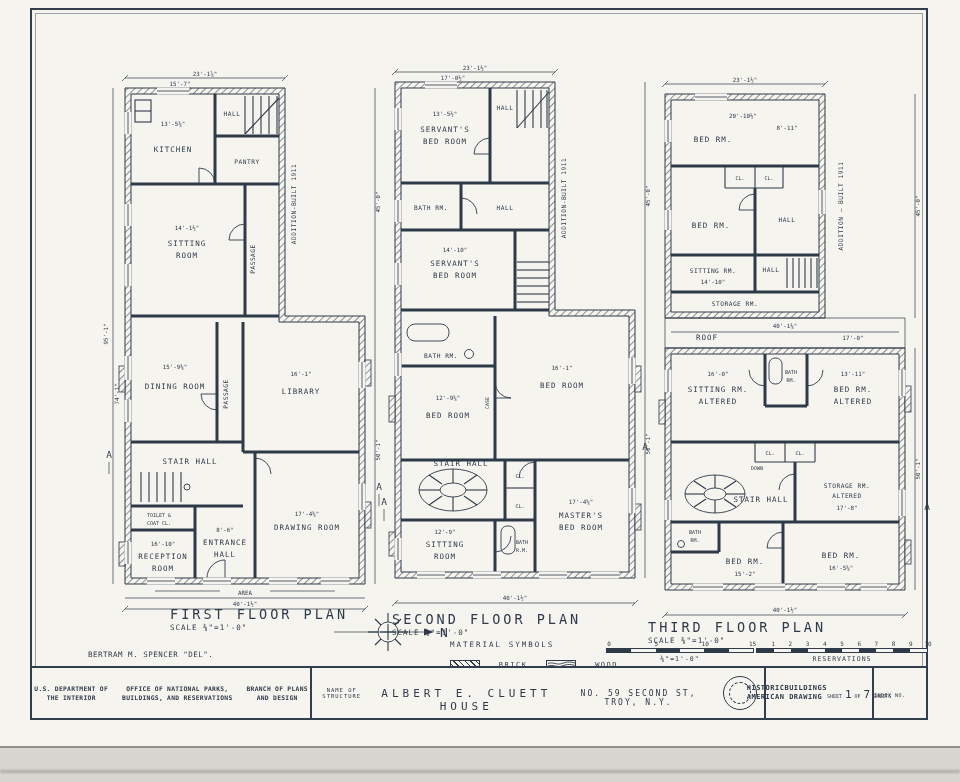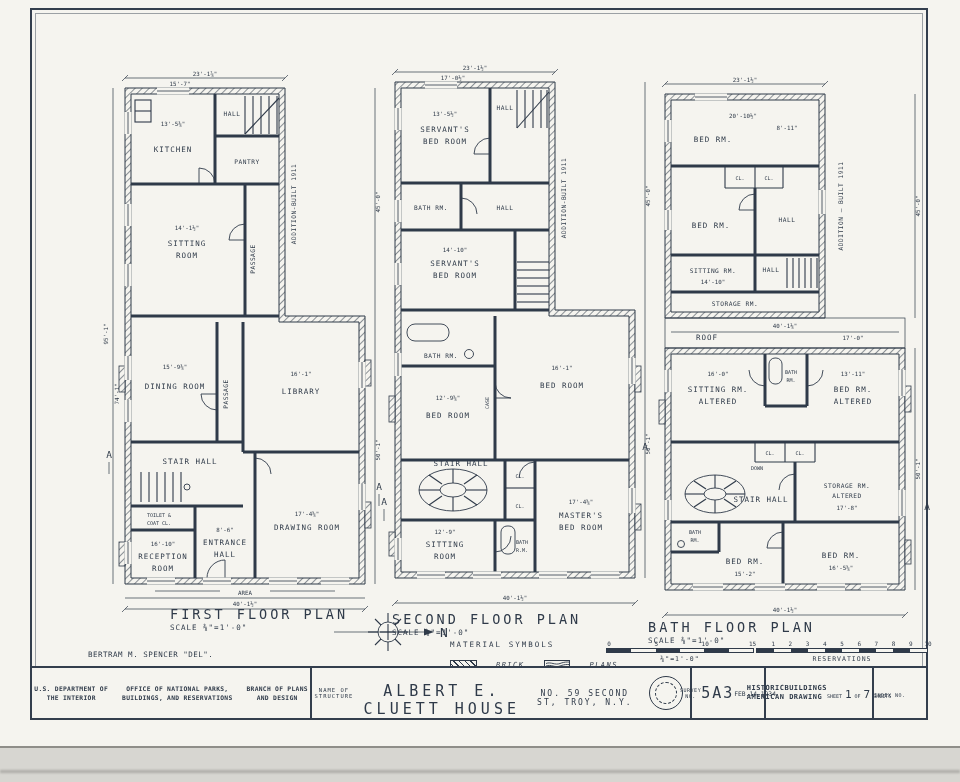--- a/index.html
+++ b/index.html
@@ -27,21 +27,21 @@
   .win-w{ stroke:var(--paper); stroke-width:7; }
   .win-l{ stroke:var(--ink); stroke-width:.8; }
   .fp{ stroke:var(--ink); stroke-width:.8; }
 
   .plan-title{ position:absolute; }
   .pt1{ font-size:13.5px; letter-spacing:3px; }
   .pt2{ font-size:7.5px; letter-spacing:1px; margin-top:1px; }
 
   .legend{ position:absolute; left:450px; top:640px; width:168px; text-align:left; }
   .legend-h{ font-size:7.5px; letter-spacing:2px; }
-  .legend-row{ display:flex; align-items:center; justify-content:center; gap:19px; margin-top:11px;font-style:italic; }
+  .legend-row{ display:flex; align-items:center; justify-content:center; gap:19px; margin-top:11px; }
   .legend-row .lbl{ font-size:7px; letter-spacing:1.5px; }
   .swatch{ width:30px; height:10px; border:1px solid var(--ink); }
   .swatch.brick{ background:repeating-linear-gradient(45deg, var(--paper) 0 3px, var(--ink) 3px 4px); }
 
   .scalebar{ position:absolute; text-align:center; }
   .sb-nums{ position:relative; height:8px; font-size:6px; }
   .sb-nums span{ position:absolute; transform:translateX(-50%); }
   .sb-bar{ display:flex; height:5px; border:1px solid var(--ink); }
   .sb-bar div{ flex:1; }
   .sb-bar .b{ background:var(--ink); }
@@ -50,21 +50,21 @@
 
   .delineator{ position:absolute; left:88px; top:650px; font-size:7.5px; letter-spacing:.5px; }
 
   .titleblock{ position:absolute; left:30px; top:666px; width:898px; height:54px;
                border:2px solid #333e4d; display:flex; background:var(--paper); }
   .tb-cell{ border-left:2px solid #333e4d; display:flex; flex-direction:row; align-items:center; justify-content:center; text-align:center; }
   .tb-cell:first-child{ border-left:none; }
   .tb-dept{ width:278px; font-size:6.3px; line-height:1.5; font-weight:bold; letter-spacing:.3px; }
   .tb-name{ flex:1; }
   .tb-name .nl{ font-size:5.5px; letter-spacing:1px; }
-  .tb-name .nm{ font-size:15px; letter-spacing:4px; margin-top:14px; }
+  .tb-name .nm{ font-size:11px; letter-spacing:4px; margin-top:14px; }
   .tb-name .ad{ font-size:8px; letter-spacing:2px; margin-top:9px; }
   .tb-seal{ width:48px; border-left:none; }
   .seal{ width:34px; height:34px; border:1.5px solid var(--ink); border-radius:50%;
          display:flex; align-items:center; justify-content:center; }
   .seal-inner{ width:22px; height:22px; border:1px dashed var(--ink); border-radius:50%; }
   .tb-survey{ width:74px; }
   .tb-survey .sl{ font-size:5px; letter-spacing:.5px; }
   .tb-survey .sn{ font-size:15px; letter-spacing:2px; }
   .tb-survey .sd{ font-size:6.3px; }
   .tb-habs{ width:108px; }
@@ -505,21 +505,21 @@
   <text class="dt" x="206" y="500">16'-5⅝"</text>
   <text class="dt" x="150" y="542">40'-1½"</text>
   <text class="dt" transform="rotate(-90 285 136)" x="285" y="136">45'-0"</text>
   <text class="dt" transform="rotate(-90 285 399)" x="285" y="399">50'-1"</text>
   <text class="rs" transform="rotate(-90 208 136)" x="208" y="136">ADDITION — BUILT 1911</text>
   <text class="ba" x="292" y="440">A</text>
   <line class="dm" x1="292" y1="444" x2="292" y2="456"></line>
   <text class="ba" x="10" y="380">A</text>
 </svg>
 <div class="plan-title" style="left:648px;top:619px;width:256px">
-  <div class="pt1">BATH FLOOR PLAN</div>
+  <div class="pt1">THIRD FLOOR PLAN</div>
   <div class="pt2">SCALE ⅜"=1'-0"</div>
 </div>
 
 <svg class="plan-svg" style="left:330px;top:606px" width="130" height="52" viewBox="0 0 130 52">
   <line class="dm" x1="4" y1="26" x2="100" y2="26"></line>
   <polygon points="104,26 94,22.5 94,29.5" fill="#2f3a49"></polygon>
   <circle class="dr" cx="58" cy="26" r="10"></circle>
   <line class="tw" x1="58" y1="18" x2="58" y2="34"></line>
     <line class="tw" x1="50" y1="26" x2="66" y2="26"></line>
   <line class="tw" x1="68" y1="26" x2="78" y2="26"></line>
@@ -536,21 +536,21 @@
 <div class="legend">
   <div class="legend-h">MATERIAL SYMBOLS</div>
   <div class="legend-row">
     <div class="swatch brick"></div>
     <span class="lbl">BRICK</span>
     <svg width="30" height="10" style="border:1px solid var(--ink)">
       <path class="dr" d="M1,2.5 C6,0.5 10,4.5 15,2.5 S25,0.5 29,2.5" stroke-width=".7"></path>
       <path class="dr" d="M1,5 C6,3 10,7 15,5 S25,3 29,5" stroke-width=".7"></path>
       <path class="dr" d="M1,7.5 C6,5.5 10,9.5 15,7.5 S25,5.5 29,7.5" stroke-width=".7"></path>
     </svg>
-    <span class="lbl">PLANS</span>
+    <span class="lbl">WOOD</span>
   </div>
 </div>
 
 <div class="scalebar" style="left:606px;top:640px;width:148px">
   <div class="sb-nums">
     <span style="left:2%">0</span>
     <span style="left:34%">5</span>
     <span style="left:67%">10</span>
     <span style="left:99%">15</span>
   </div>
@@ -604,25 +604,20 @@
   <div class="tb-cell tb-name">
     <div class="nl">NAME OF STRUCTURE</div>
     <div class="nm">ALBERT E. CLUETT HOUSE</div>
     <div class="ad">NO. 59 SECOND ST, TROY, N.Y.</div>
   </div>
   <div class="tb-cell tb-seal" style="border-left:none">
     <div class="seal">
         <div class="seal-inner"></div>
       </div>
   </div>
-  <div class="tb-cell tb-survey">
-    <div class="sl">SURVEY NO.</div>
-    <div class="sn">5A3</div>
-    <div class="sd">FEB.14,1934</div>
-  </div>
   <div class="tb-cell tb-habs">
     <div class="h1">HISTORIC AMERICAN</div>
     <div class="h1">BUILDINGS DRAWING</div>
     <div class="sheet-row">
       <span class="sm">SHEET</span>
       <span class="bg">1</span>
       <span class="sm">OF</span>
       <span class="bg">7</span>
       <span class="sm">SHEETS</span>
     </div>

